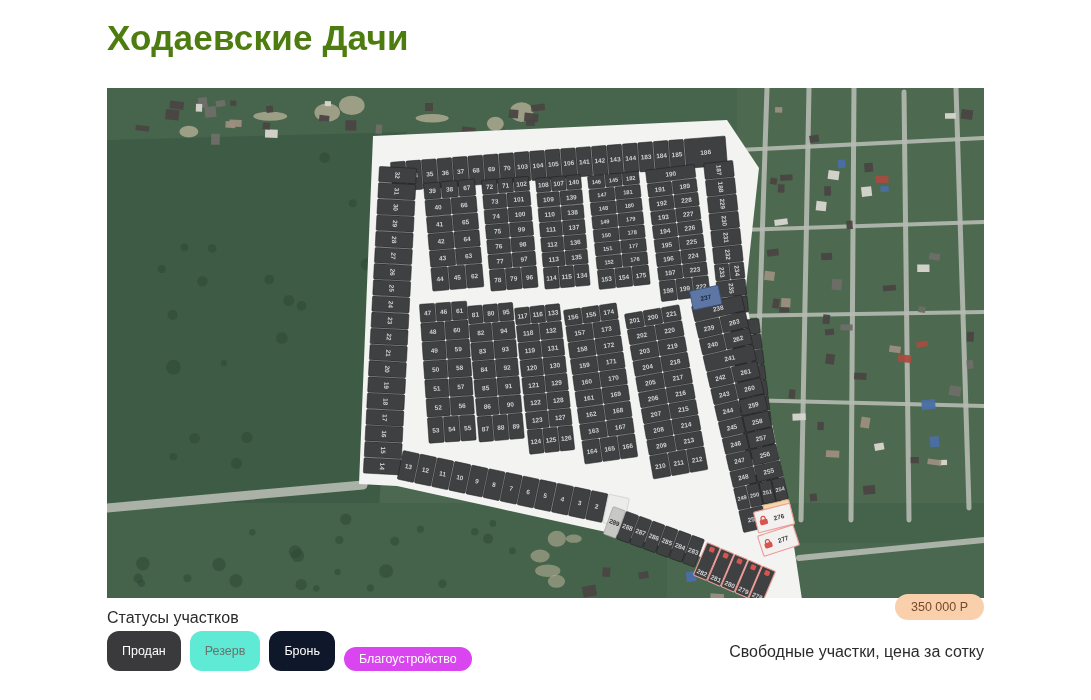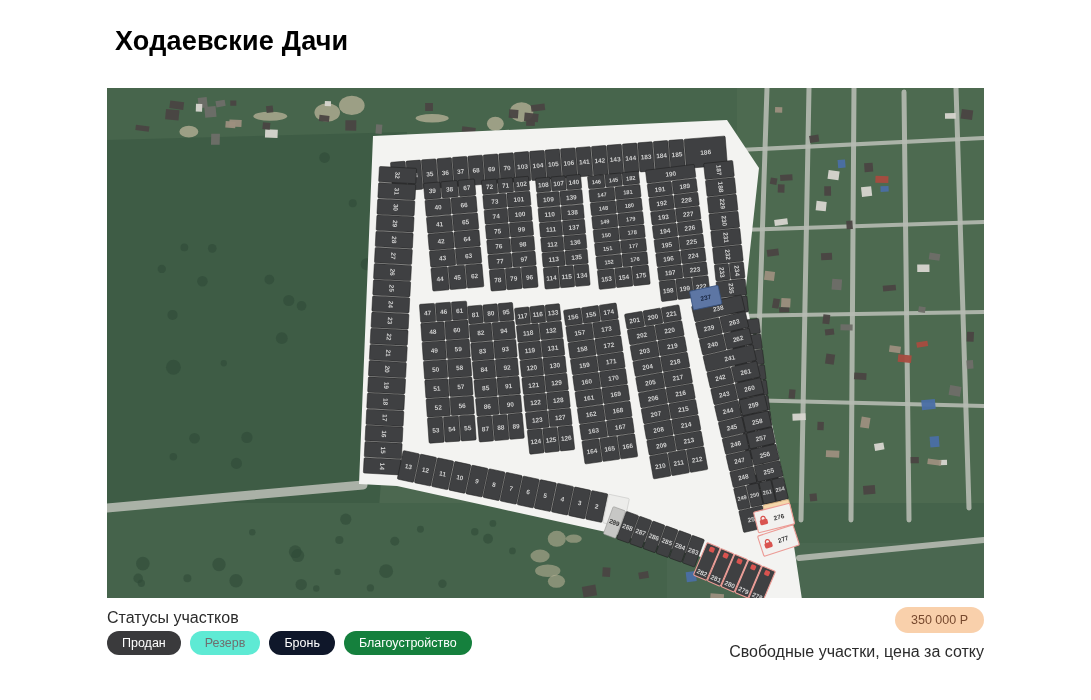--- a/index.html
+++ b/index.html
@@ -1,28 +1,28 @@
 <!DOCTYPE html>
 <html><head>
 <meta charset="utf-8">
 <style>
   html,body{margin:0;padding:0;}
   body{width:1091px;height:700px;background:#ffffff;position:relative;overflow:hidden;
        font-family:"Liberation Sans", sans-serif;}
-  .page-title{position:absolute;left:107px;top:18px;margin:8px;font-size:27px;font-weight:700;
-       color:#000000;letter-spacing:.2px;}
+  .page-title{position:absolute;left:107px;top:18px;margin:0;font-size:35px;font-weight:700;
+       color:#4d7c0f;letter-spacing:.2px;}
   .map-wrap{position:absolute;left:107px;top:88px;width:877px;height:510px;}
   .map-wrap svg{display:block;}
   .footer-cap{position:absolute;top:609px;font-size:16px;color:#2b2b2b;}
   .cap-left{left:107px;}
   .cap-right{right:107px;text-align:right;margin-top:34px;}
   .chips-row{position:absolute;left:107px;top:631px;display:flex;gap:9px;}
   .chip{display:inline-flex;align-items:center;padding:5px 15px;border-radius:12px;
        font-size:12.5px;line-height:14px;white-space:nowrap;}
-  .price-chip-wrap{position:absolute;right:107px;top:607px;text-align:center;}
+  .price-chip-wrap{position:absolute;right:107px;top:594px;text-align:center;}
   .price-chip{display:inline-flex;padding:6px 16px;border-radius:14px;font-size:12.5px;line-height:14px;}
 </style>
 </head>
 <body>
 
 <h1 class="page-title">Ходаевские Дачи</h1>
 
 <div class="map-wrap">
   <svg id="map-svg" width="877" height="510" viewBox="0 0 877 510" xmlns="http://www.w3.org/2000/svg">
       <g>
@@ -1591,19 +1591,19 @@
         </g>
       </g>
     </svg>
 </div>
 
 <div class="footer-cap cap-left">Статусы участков</div>
 <div class="chips-row" id="legend-chips">
     <span class="chip" style="background: rgb(58, 58, 60); color: rgb(255, 255, 255);">Продан</span>
     <span class="chip" style="background: #5eead4; color: rgb(111, 111, 111);">Резерв</span>
     <span class="chip" style="background: #0f172a; color: rgb(255, 255, 255);">Бронь</span>
-    <span class="chip" style="background: #15803d; color: rgb(255, 255, 255);">Благоустройство</span>
+    <span class="chip" style="background: #d946ef; color: rgb(255, 255, 255); margin-top: 16px;">Благоустройство</span>
   </div>
 
 <div class="footer-cap cap-right">Свободные участки, цена за сотку</div>
 <div class="price-chip-wrap">
   <span class="price-chip" style="background: rgb(249, 208, 171); color: rgb(119, 73, 46);">350 000 Р</span>
 </div>
 
 </body></html>

